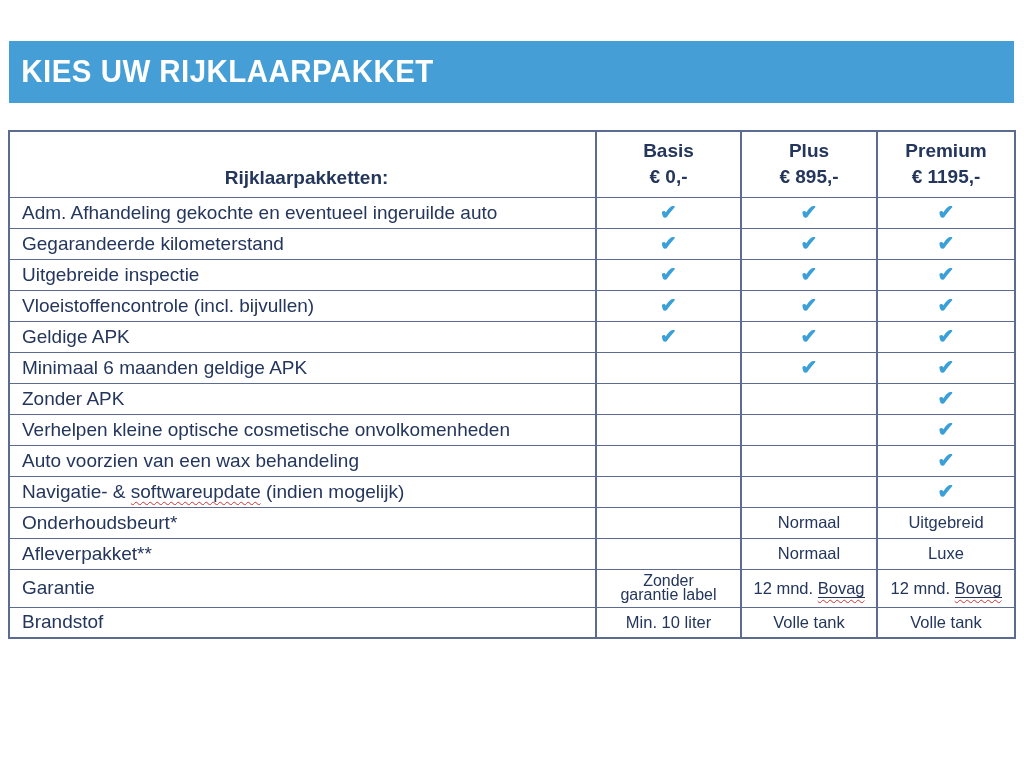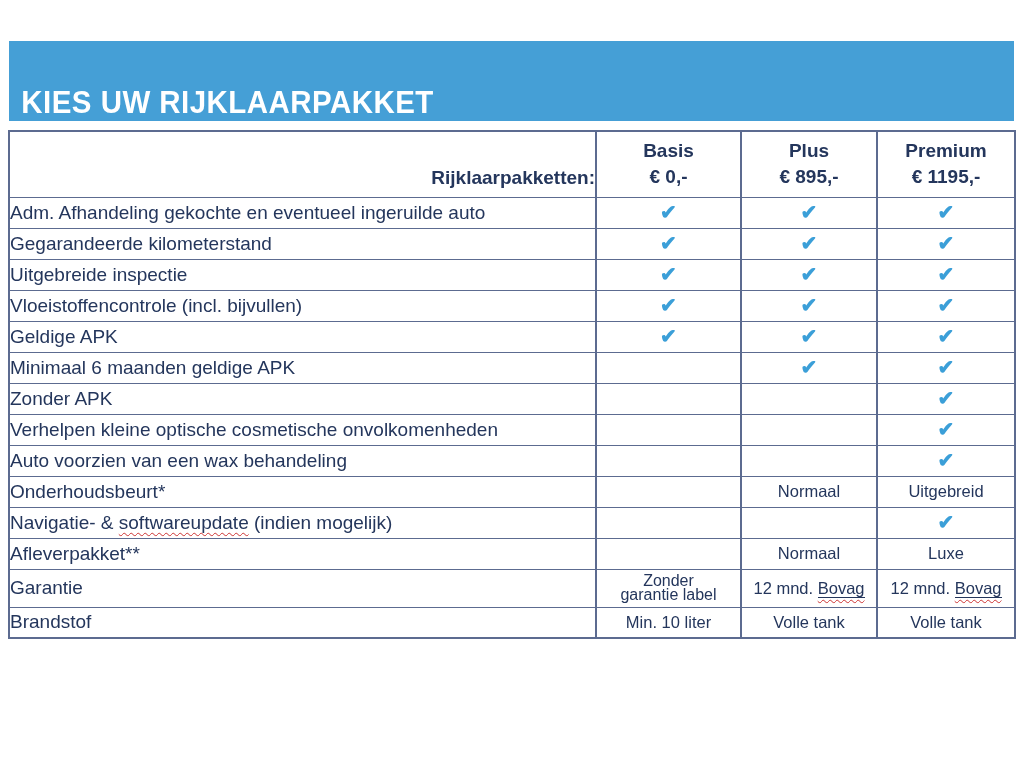--- a/index.html
+++ b/index.html
@@ -2,49 +2,49 @@
 <html><head>
 <meta charset="utf-8">
 <style>
   html,body{margin:0;padding:0;}
   body{
     width:1024px;height:768px;background:#ffffff;
     font-family:"Liberation Sans",sans-serif;
     color:#24365c;position:relative;overflow:hidden;
   }
   .banner{
-    position:absolute;left:9px;top:41px;width:1005px;height:80px;
-    background:#459fd6;display:flex;align-items:flex-end;
+    position:absolute;left:9px;top:41px;width:1005px;height:62px;
+    background:#459fd6;display:flex;align-items:center;
   }
   .banner h1{
     margin:0;padding-left:13px;color:#ffffff;
     font-size:31px;font-weight:bold;letter-spacing:.5px;
     transform:scaleX(.95);transform-origin:left center;white-space:nowrap;
   }
   table.pkg{
     position:absolute;left:8px;top:130px;width:1006px;
     border-collapse:collapse;table-layout:fixed;
     border:2px solid #5c6b90;
   }
   .pkg th,.pkg td{border:1px solid #5c6b90;padding:0;}
   .pkg th.col,.pkg td.val{border-left:2px solid #5c6b90;}
   .pkg thead tr{height:66px;}
   .pkg tbody tr{height:31px;}
   .pkg tbody tr.tall{height:38px;}
   th.corner{
-    text-align:right;vertical-align:bottom;
+    text-align:center;vertical-align:bottom;
     font-size:19px;font-weight:bold;padding:0 0 8px 8px;
   }
   th.col{vertical-align:middle;font-weight:bold;}
   th.col .cname,th.col .cprice{
     font-size:19px;line-height:26px;text-align:center;font-weight:bold;
   }
   td.label{
     text-align:left;vertical-align:middle;
-    font-size:19px;padding-left:0;white-space:nowrap;overflow:hidden;
+    font-size:19px;padding-left:12px;white-space:nowrap;overflow:hidden;
   }
   td.val{
     text-align:center;vertical-align:middle;font-size:16.5px;
   }
   td.val.small{font-size:16px;line-height:14px;padding:2px 18px;}
   .check{
     color:#3b9fd8;font-size:20px;font-weight:bold;line-height:20px;
     display:inline-block;
   }
   .squiggle{
@@ -137,30 +137,30 @@
         <td class="val"></td>
         <td class="val"><span class="check">✔</span></td>
       </tr>
       <tr>
         <td class="label">Auto voorzien van een wax behandeling</td>
         <td class="val"></td>
         <td class="val"></td>
         <td class="val"><span class="check">✔</span></td>
       </tr>
       <tr>
+        <td class="label">Navigatie- &amp; <span class="squiggle">softwareupdate</span> (indien mogelijk)</td>
+        <td class="val"></td>
+        <td class="val"></td>
+        <td class="val"><span class="check">✔</span></td>
+      </tr>
+      <tr>
         <td class="label">Onderhoudsbeurt*</td>
         <td class="val"></td>
         <td class="val">Normaal</td>
         <td class="val">Uitgebreid</td>
-      </tr>
-      <tr>
-        <td class="label">Navigatie- &amp; <span class="squiggle">softwareupdate</span> (indien mogelijk)</td>
-        <td class="val"></td>
-        <td class="val"></td>
-        <td class="val"><span class="check">✔</span></td>
       </tr>
       <tr>
         <td class="label">Afleverpakket**</td>
         <td class="val"></td>
         <td class="val">Normaal</td>
         <td class="val">Luxe</td>
       </tr>
       <tr class="tall">
         <td class="label">Garantie</td>
         <td class="val small">Zonder garantie label</td>

